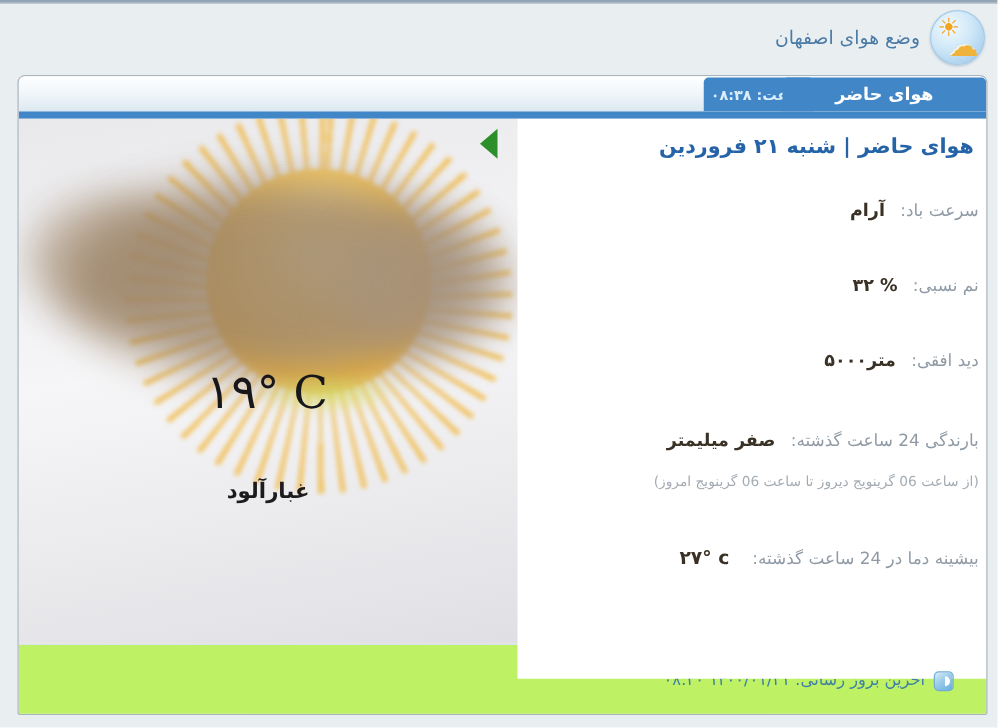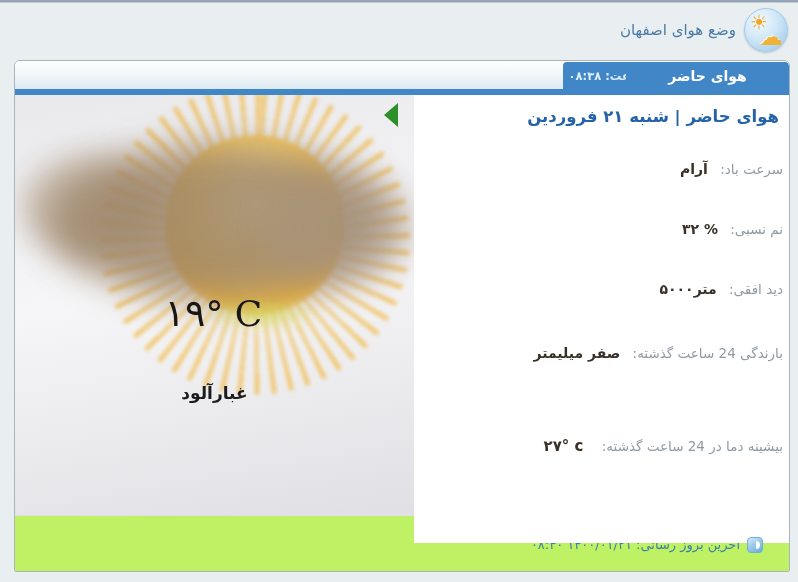--- a/index.html
+++ b/index.html
@@ -156,20 +156,21 @@
 
       <div class="row row-vis">
         <span>دید افقی:</span>
         <span class="value ltr">۵۰۰۰متر</span>
       </div>
 
       <div class="row row-precip">
         <span>بارندگی 24 ساعت گذشته:</span>
         <span class="value">صفر میلیمتر</span>
       </div>
+      <div class="row row-note">(از ساعت 06 گرینویج دیروز تا ساعت 06 گرینویج امروز)</div>
 
       <div class="row row-max">
         <span>بیشینه دما در 24 ساعت گذشته:</span>
         <span class="value big ltr">۲۷° c</span>
       </div>
 
     </div>
 
     <div class="right-panel">
       <div class="sun-rays"></div>

